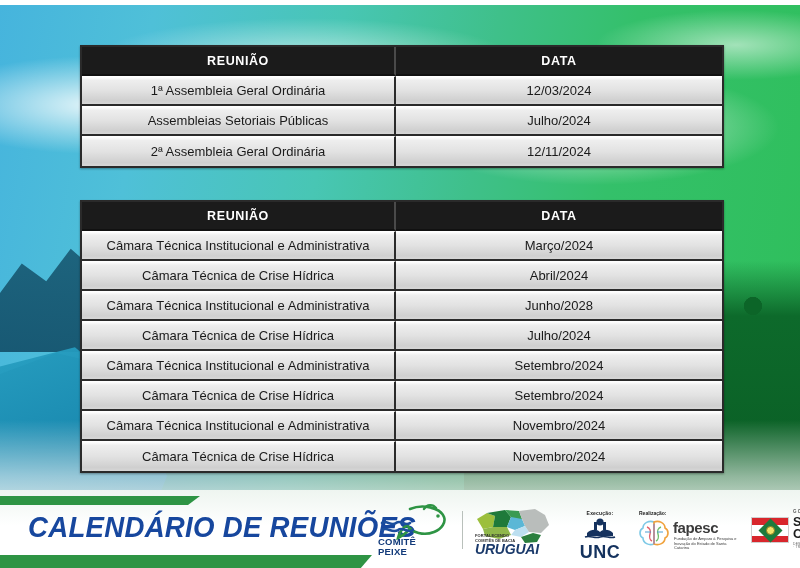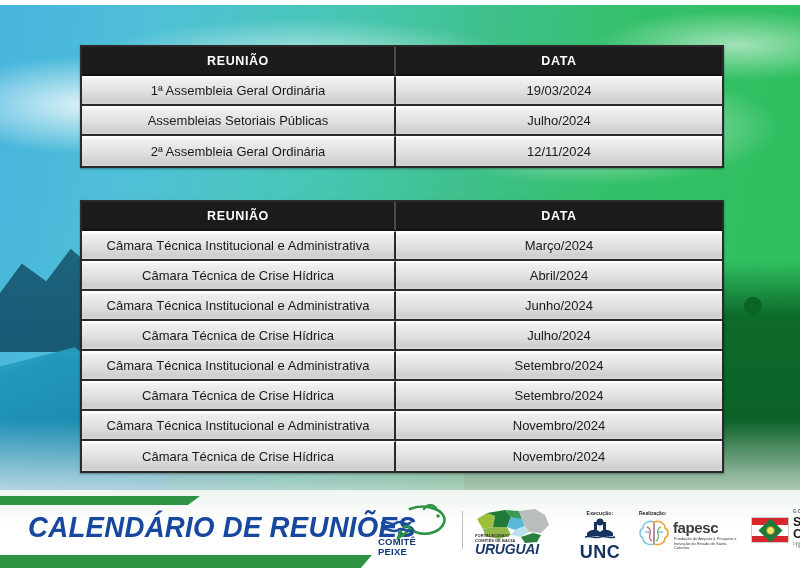--- a/index.html
+++ b/index.html
@@ -332,21 +332,21 @@
         </colgroup>
       <thead>
         <tr>
           <th>REUNIÃO</th>
           <th>DATA</th>
         </tr>
       </thead>
       <tbody>
         <tr>
           <td>1ª Assembleia Geral Ordinária</td>
-          <td>19/03/2024</td>
+          <td>12/03/2024</td>
         </tr>
         <tr>
           <td>Assembleias Setoriais Públicas</td>
           <td>Julho/2024</td>
         </tr>
         <tr>
           <td>2ª Assembleia Geral Ordinária</td>
           <td>12/11/2024</td>
         </tr>
       </tbody>
@@ -367,21 +367,21 @@
         <tr>
           <td>Câmara Técnica Institucional e Administrativa</td>
           <td>Março/2024</td>
         </tr>
         <tr>
           <td>Câmara Técnica de Crise Hídrica</td>
           <td>Abril/2024</td>
         </tr>
         <tr>
           <td>Câmara Técnica Institucional e Administrativa</td>
-          <td>Junho/2024</td>
+          <td>Junho/2028</td>
         </tr>
         <tr>
           <td>Câmara Técnica de Crise Hídrica</td>
           <td>Julho/2024</td>
         </tr>
         <tr>
           <td>Câmara Técnica Institucional e Administrativa</td>
           <td>Setembro/2024</td>
         </tr>
         <tr>

